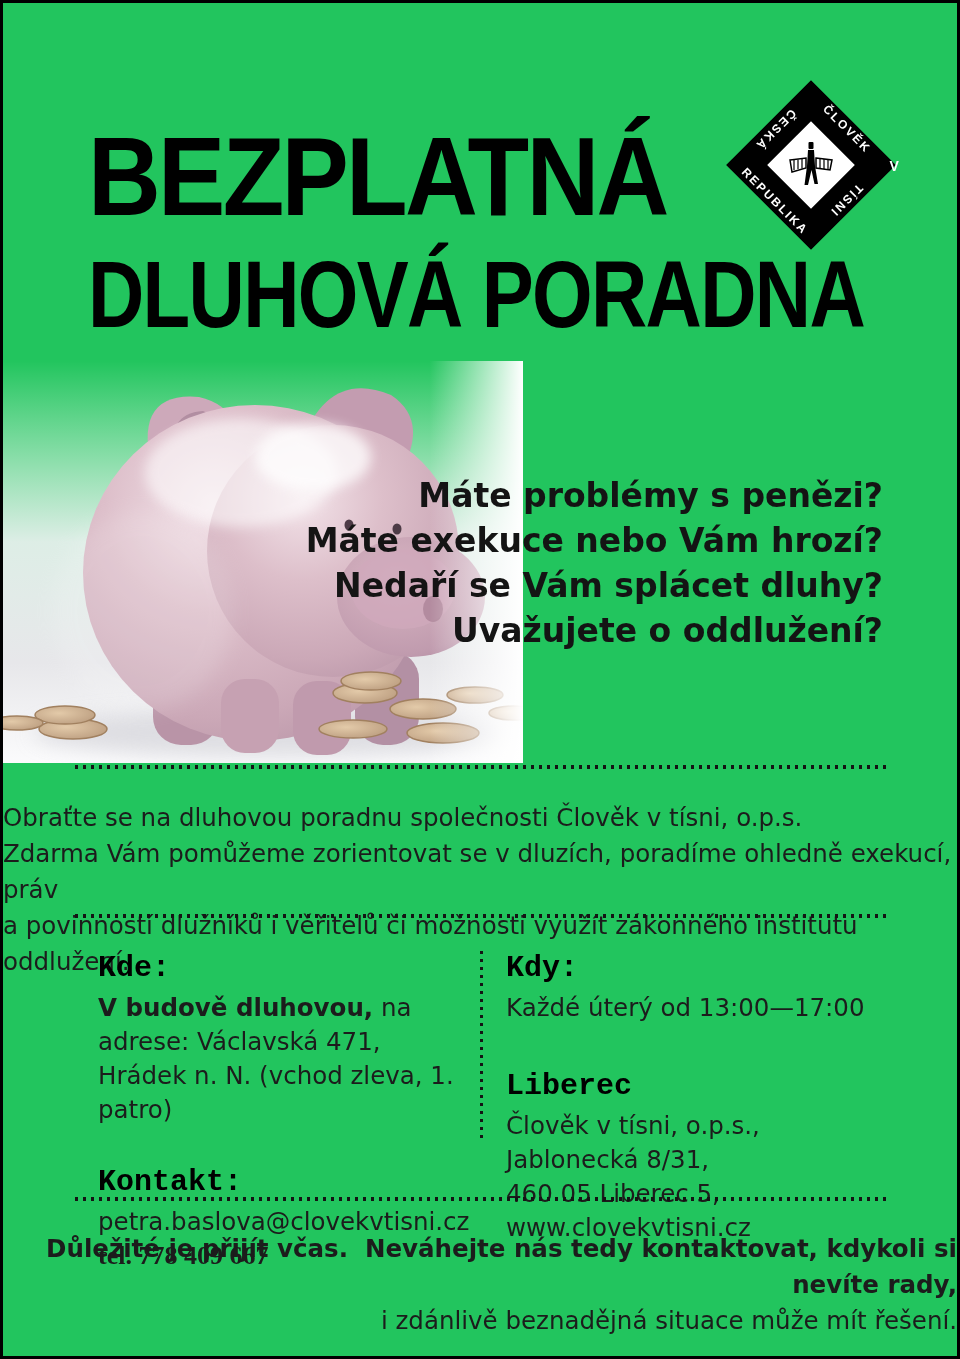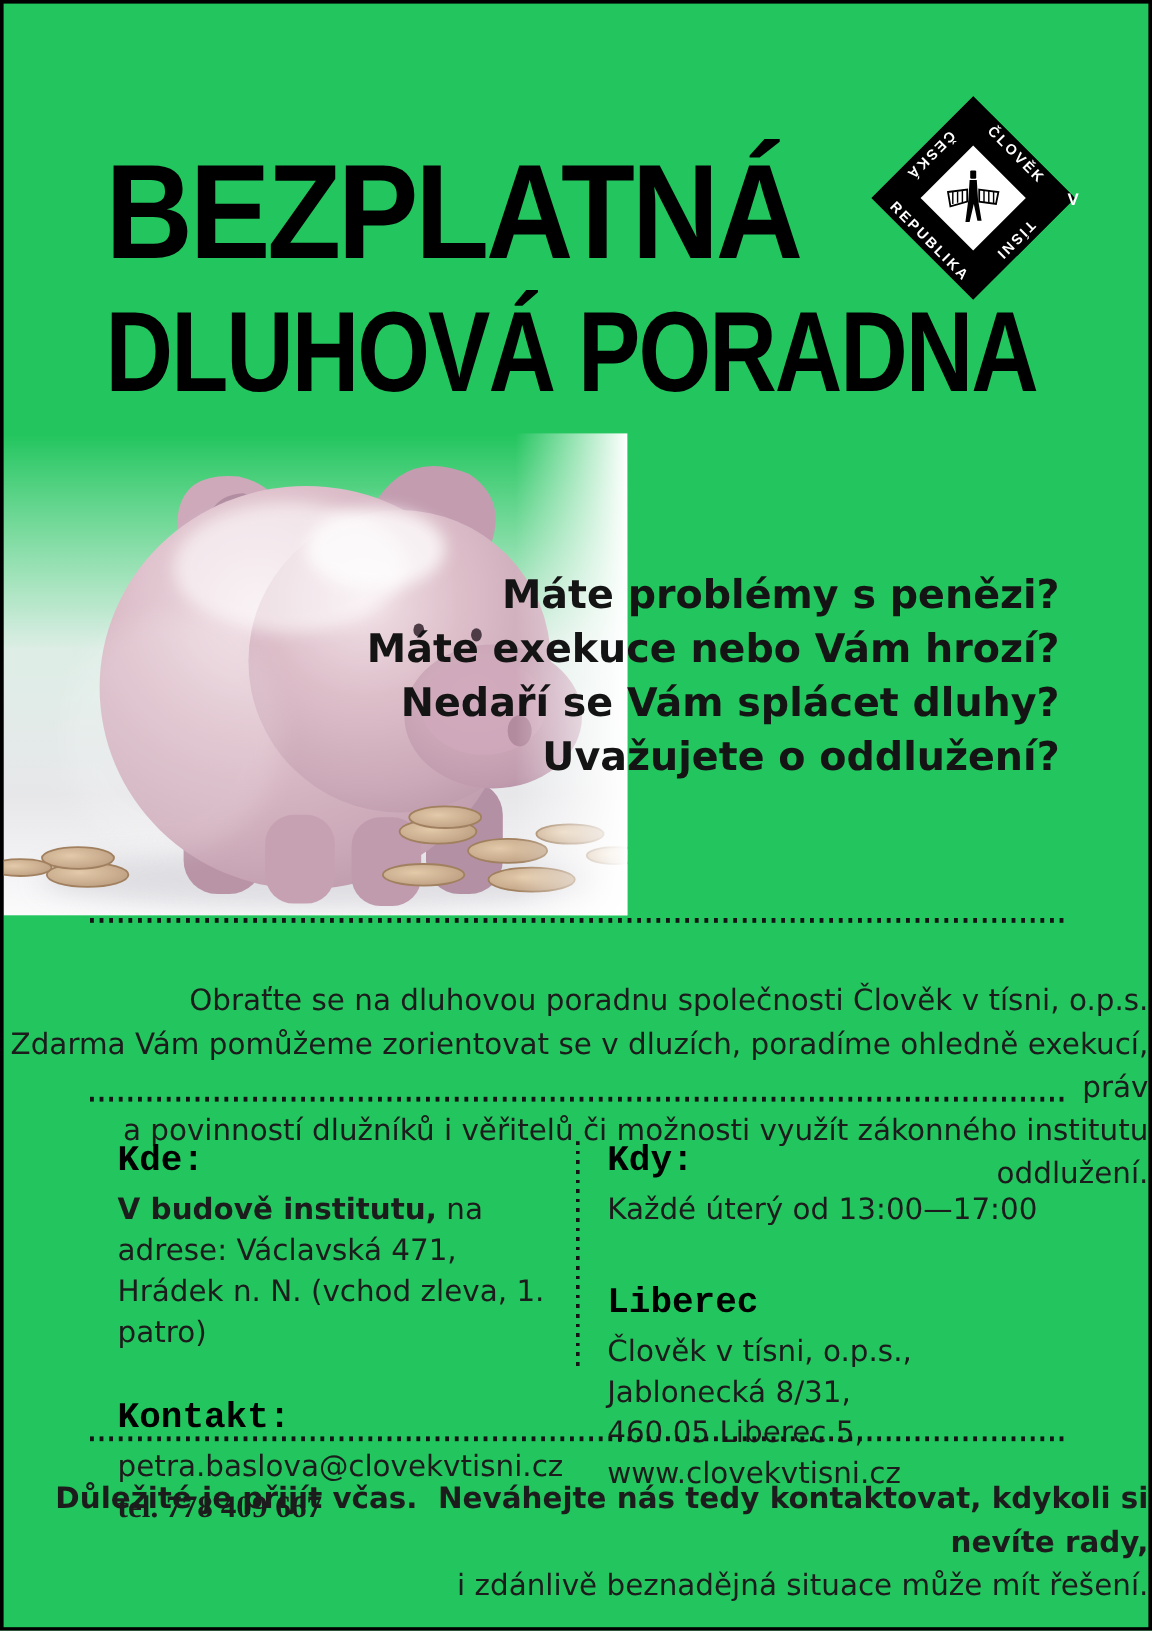--- a/index.html
+++ b/index.html
@@ -44,22 +44,22 @@
   .dot-line { position:absolute; left:72px; right:68px; height:4px;
               background-image:repeating-linear-gradient(to right, #141414 0 3px, transparent 3px 8px);
               background-repeat:repeat-x; background-size:8px 4px; }
   .dot-line.l1 { top:762px; }
   .dot-line.l2 { top:911px; }
   .dot-line.l3 { top:1194px; }
   .v-dots { position:absolute; left:477px; top:948px; height:188px; width:3px;
             background-image:repeating-linear-gradient(to bottom, #141414 0 3px, transparent 3px 8px); }
 
   
-  .intro { position:absolute; left:0; top:797px; width:954px; text-align:right;
-           font-size:24.5px; line-height:36px; color:#1c1c1c;margin-top:16px; }
+  .intro { position:absolute; left:0; top:797px; width:954px; text-align:left;
+           font-size:24.5px; line-height:36px; color:#1c1c1c; }
 
   
   .col { position:absolute; top:948px; font-size:24.5px; line-height:34px; color:#1c1c1c; }
   .col-left  { left:95px;  width:375px; }
   .col-right { left:503px; width:390px; }
   .col h3 { font-size:30px; line-height:34px; color:#000; font-weight:bold; margin-bottom:6px;
             font-family:Liberation Mono, monospace; }
   .col .block2 { margin-top:38px; }
   .col-right .block2 { margin-top:44px; }
   .bold-inline { font-weight:bold; }
@@ -200,21 +200,21 @@
   <div class="intro">
     <div>Obraťte se na dluhovou poradnu společnosti Člověk v tísni, o.p.s.</div>
     <div>Zdarma Vám pomůžeme zorientovat se v dluzích, poradíme ohledně exekucí, práv</div>
     <div>a povinností dlužníků i věřitelů či možnosti využít zákonného institutu oddlužení.</div>
   </div>
 
   <div class="dot-line l2"></div>
 
   <div class="col col-left">
     <h3>Kde:</h3>
-    <p><span class="bold-inline">V budově institutu,</span><span> na adrese: Václavská 471, Hrádek n. N. (vchod zleva, 1. patro)</span></p>
+    <p><span class="bold-inline">V budově dluhovou,</span><span> na adrese: Václavská 471, Hrádek n. N. (vchod zleva, 1. patro)</span></p>
     <div class="block2">
       <h3>Kontakt:</h3>
       <p>petra.baslova@clovekvtisni.cz</p>
       <p class="tel">tel. 778 409 667</p>
     </div>
   </div>
 
   <div class="v-dots"></div>
 
   <div class="col col-right">

